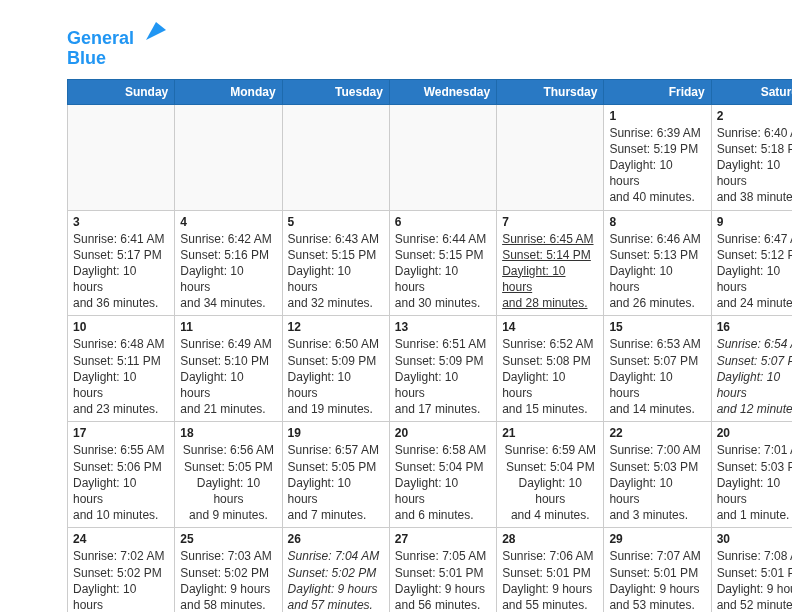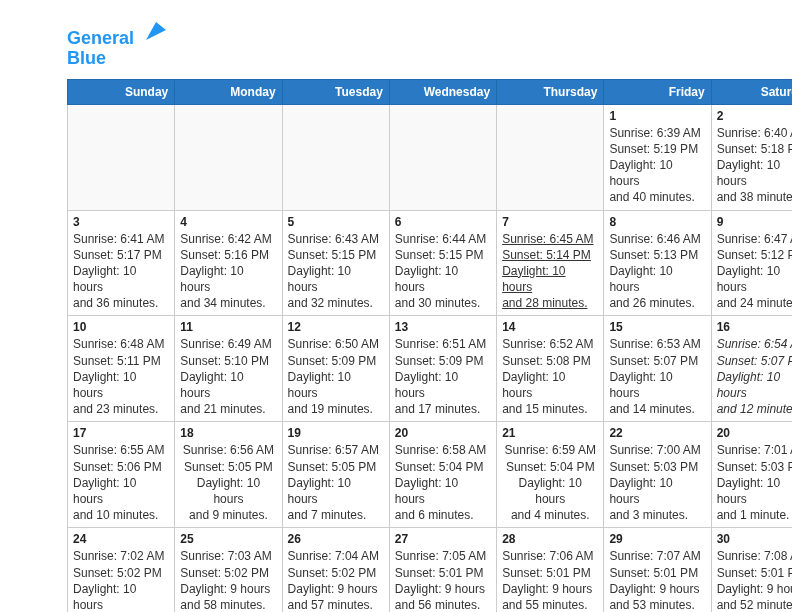--- a/index.html
+++ b/index.html
@@ -310,21 +310,21 @@
           </td>
           <td>
             <span class="day-num">25</span>
             <div class="day-info" style="white-space: pre-line;">Sunrise: 7:03 AM
 Sunset: 5:02 PM
 Daylight: 9 hours
 and 58 minutes.</div>
           </td>
           <td>
             <span class="day-num">26</span>
-            <div class="day-info" style="white-space: pre-line;">Sunrise: 7:04 AM
+            <div class="day-info" style="white-space: pre-line; font-style: italic;">Sunrise: 7:04 AM
 Sunset: 5:02 PM
 Daylight: 9 hours
 and 57 minutes.</div>
           </td>
           <td>
             <span class="day-num">27</span>
             <div class="day-info" style="white-space: pre-line;">Sunrise: 7:05 AM
 Sunset: 5:01 PM
 Daylight: 9 hours
 and 56 minutes.</div>

